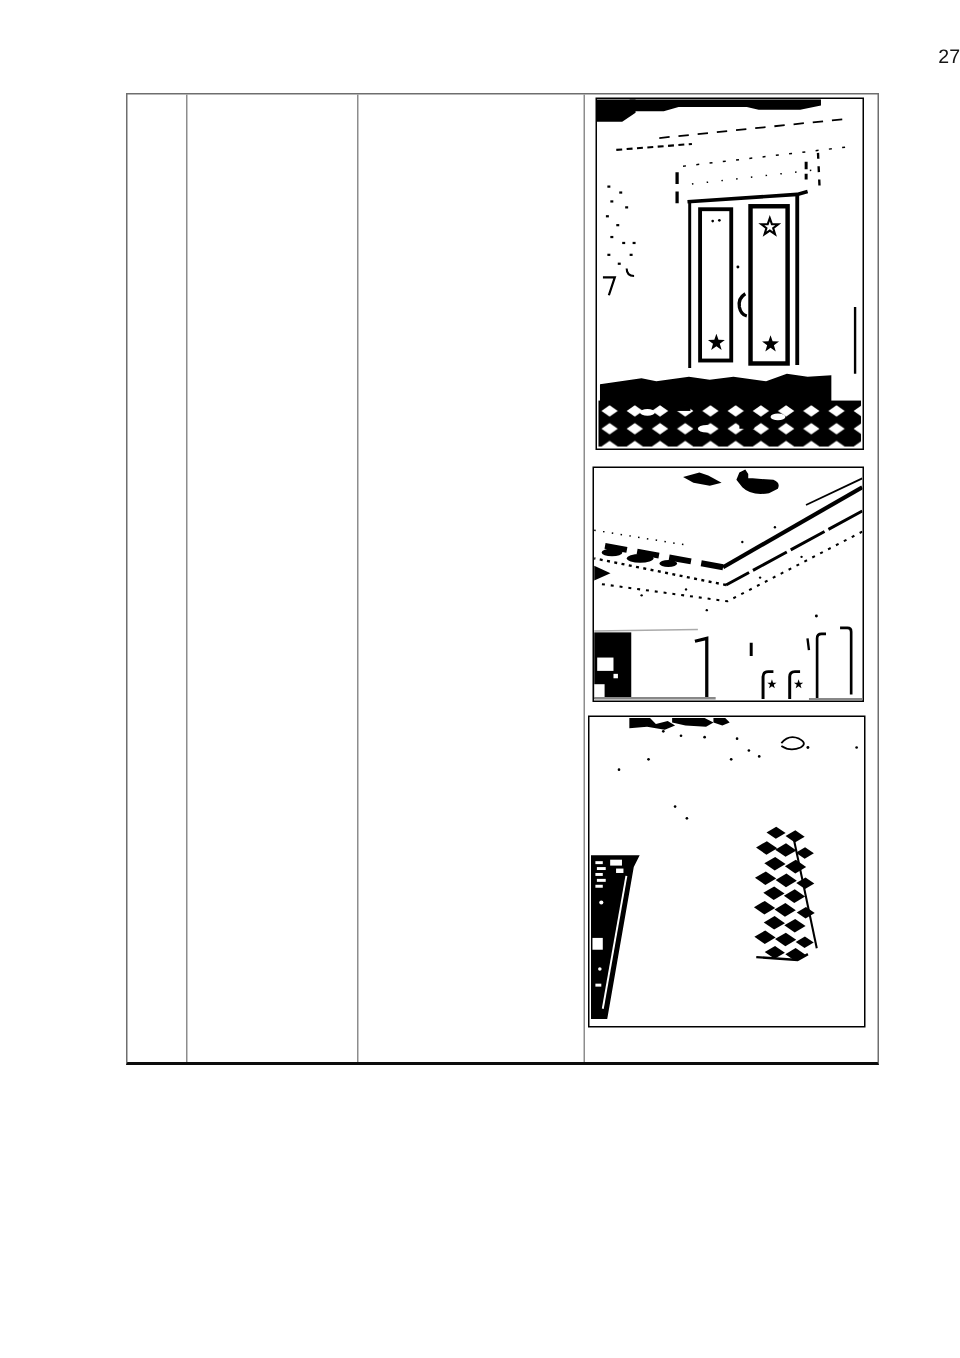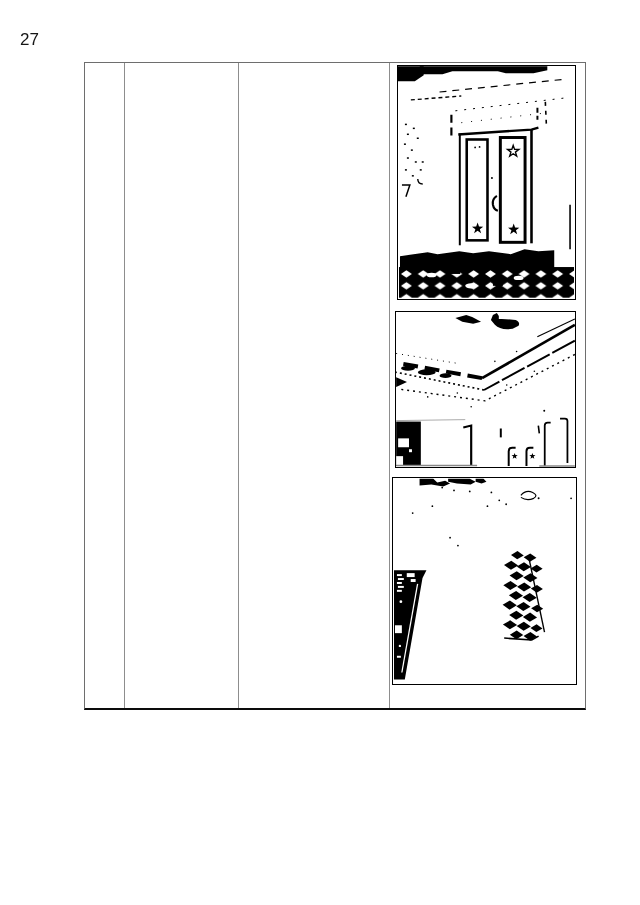--- a/index.html
+++ b/index.html
@@ -2,21 +2,21 @@
 <html><head>
 <meta charset="utf-8">
 <style>
   html,body { margin:0; padding:0; }
   body {
     width:640px; height:905px; background:#ffffff; position:relative;
     font-family:"Liberation Sans", sans-serif; overflow:hidden;
   }
   .page-number {
     position:absolute; top:30px; left:0; width:100%; box-sizing:border-box;
-    padding-left:20px; text-align:left; font-size:17px; color:#151515;
+    padding-left:58px; text-align:right; font-size:13px; color:#151515;
   }
   .doc-table {
     position:absolute; left:84px; top:62px; width:502px; height:648px;
     box-sizing:border-box;
     border:1.5px solid #6e6e6e;
     border-bottom:2px solid #0c0c0c;
     display:grid; grid-template-columns:40px 114px 151px 1fr;
     background:#ffffff;
   }
   .cell { box-sizing:border-box; border-right:1.5px solid #8d8d8d; }

